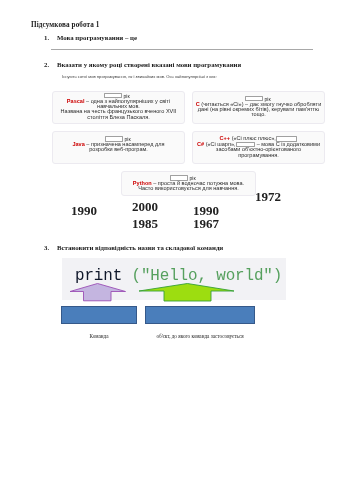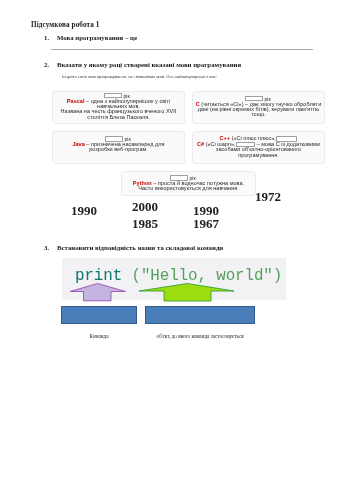--- a/index.html
+++ b/index.html
@@ -91,21 +91,21 @@
   <div class="yr" style="left:255px;top:189px;">1972</div>
   <div class="yr" style="left:132px;top:216px;">1985</div>
   <div class="yr" style="left:193px;top:216px;">1967</div>
 
   <div class="qrow" style="left:44px;top:244px;">
     <span class="qnum">3.</span>
     <span class="qtext">Встановити відповідність назви та складової команди</span>
   </div>
 
   <div class="q3panel"></div>
-  <div class="q3code"><span style="color:#0f766e">print</span><span style="color:#56a05e"> ("Hello, world")</span></div>
+  <div class="q3code"><span style="color:#0f172a">print</span><span style="color:#56a05e"> ("Hello, world")</span></div>
 
   <svg class="abs" style="left:62px;top:278px;width:224px;height:24px;overflow:visible" viewBox="0 0 224 24">
     <polygon points="35.5,5.5 63.5,13.5 49,13.5 49,22.8 21.5,22.8 21.5,13.5 8,13.5" fill="#c4b5e0" stroke="#9b4fb5" stroke-width="0.9" stroke-linejoin="miter"></polygon>
     <polygon points="125.4,5.5 172.0,13.0 149.0,13.0 149.0,23.0 102.0,23.0 102.0,13.0 77.0,13.0" fill="#9ddd10" stroke="#35a035" stroke-width="0.9" stroke-linejoin="miter"></polygon>
   </svg>
 
   <div class="q3box" style="left:61px;top:306px;width:76px;height:18px;"></div>
   <div class="q3box" style="left:145px;top:306px;width:110px;height:18px;"></div>
 
   <div class="q3lbl" style="left:63px;top:333px;width:72px;">Команда</div>

